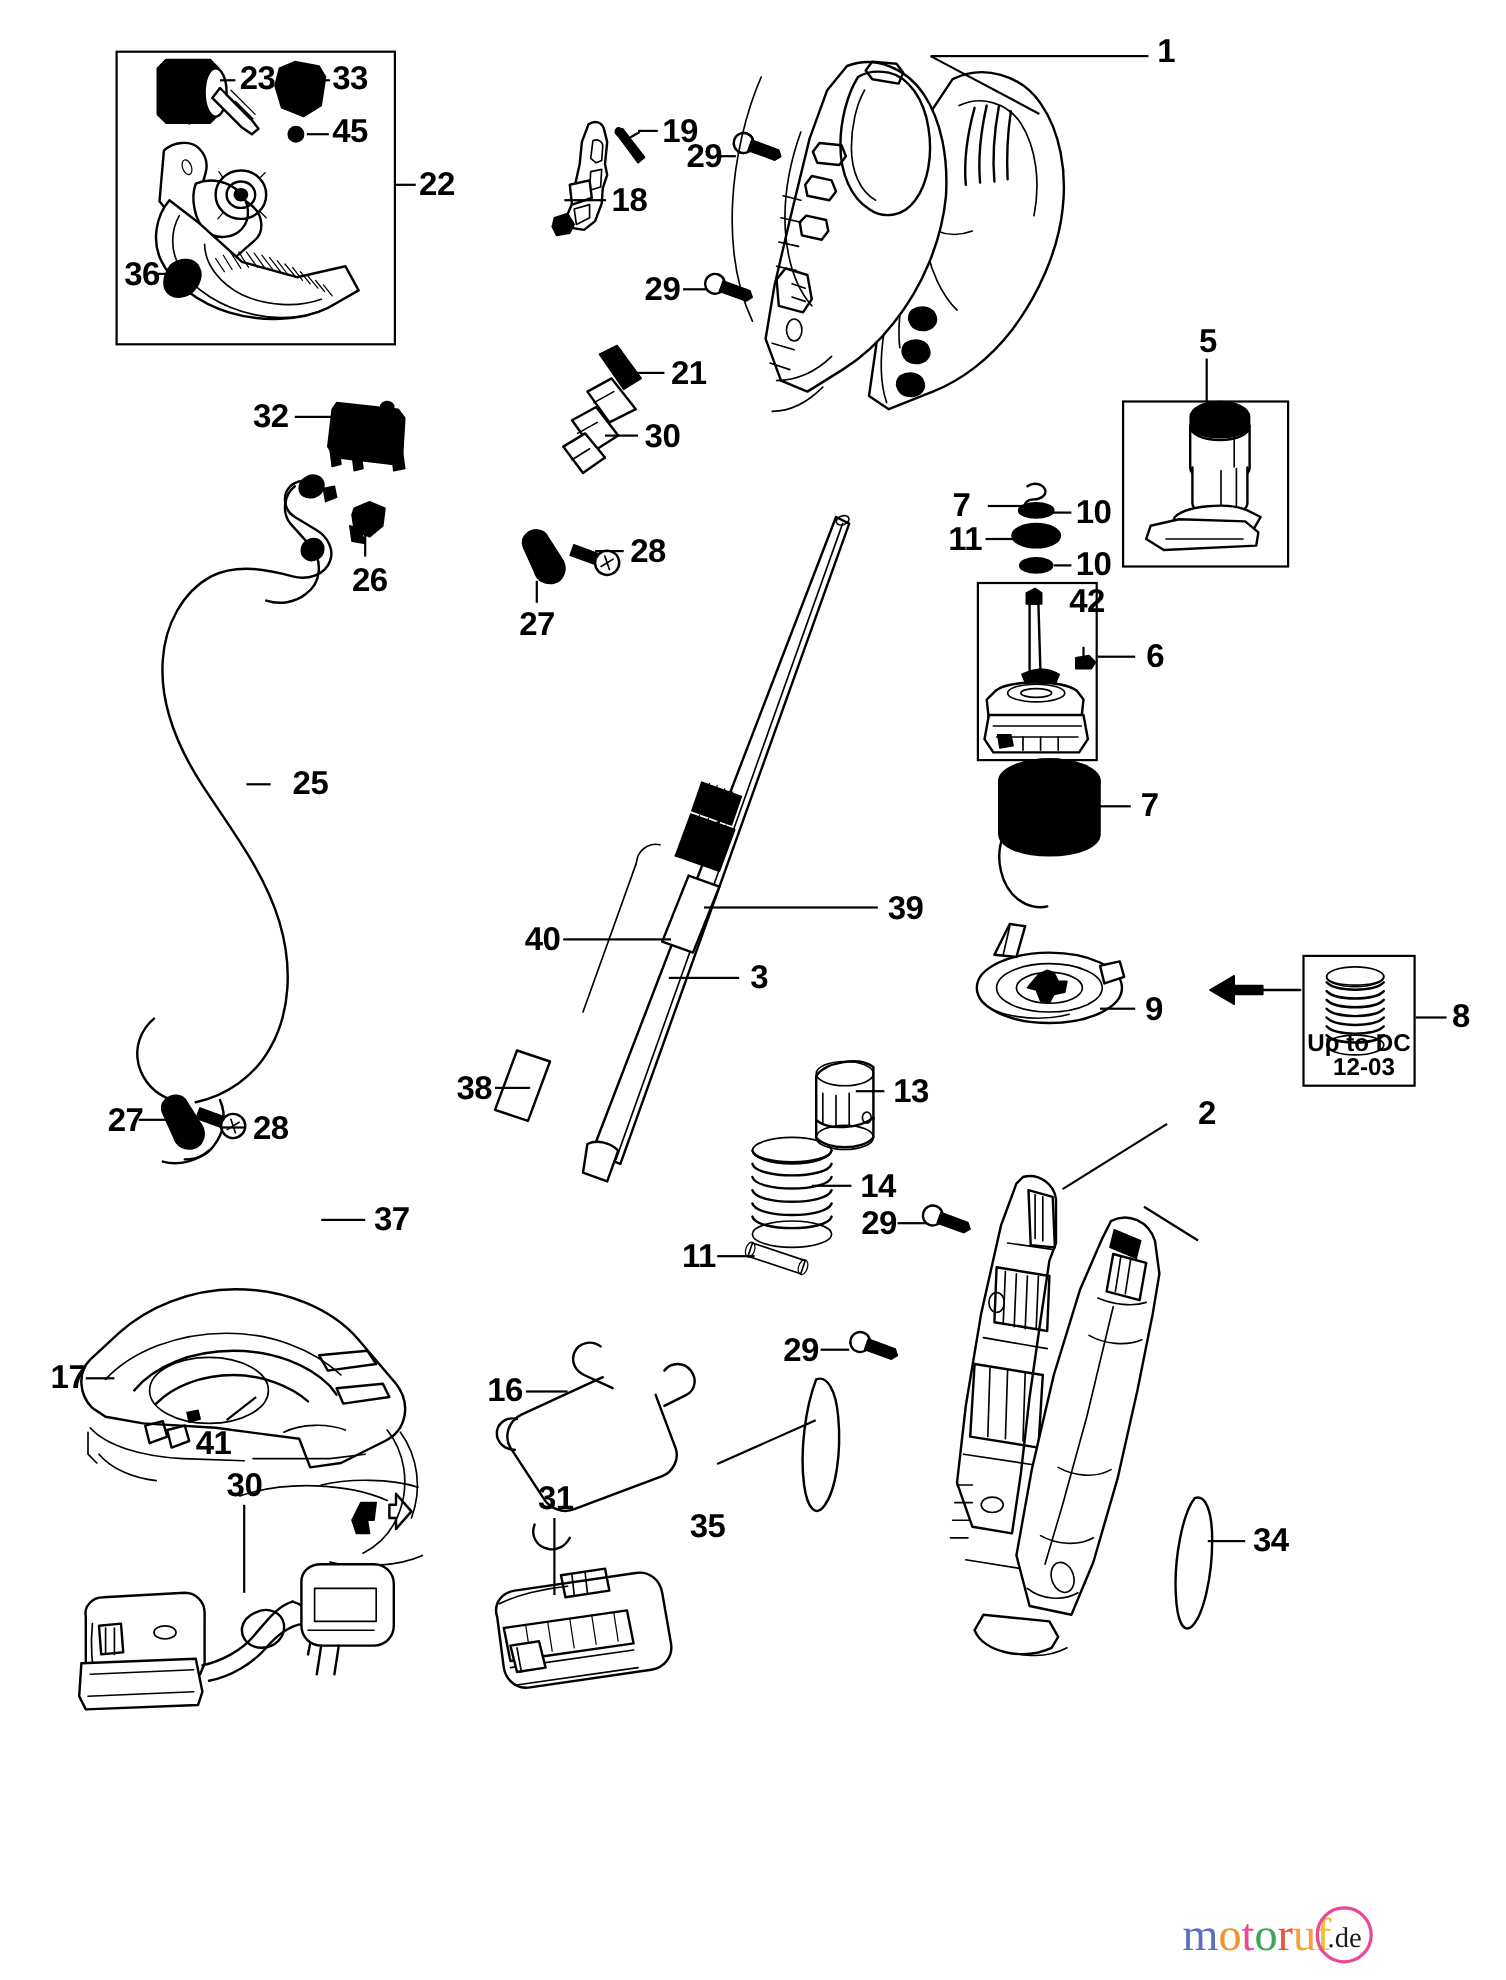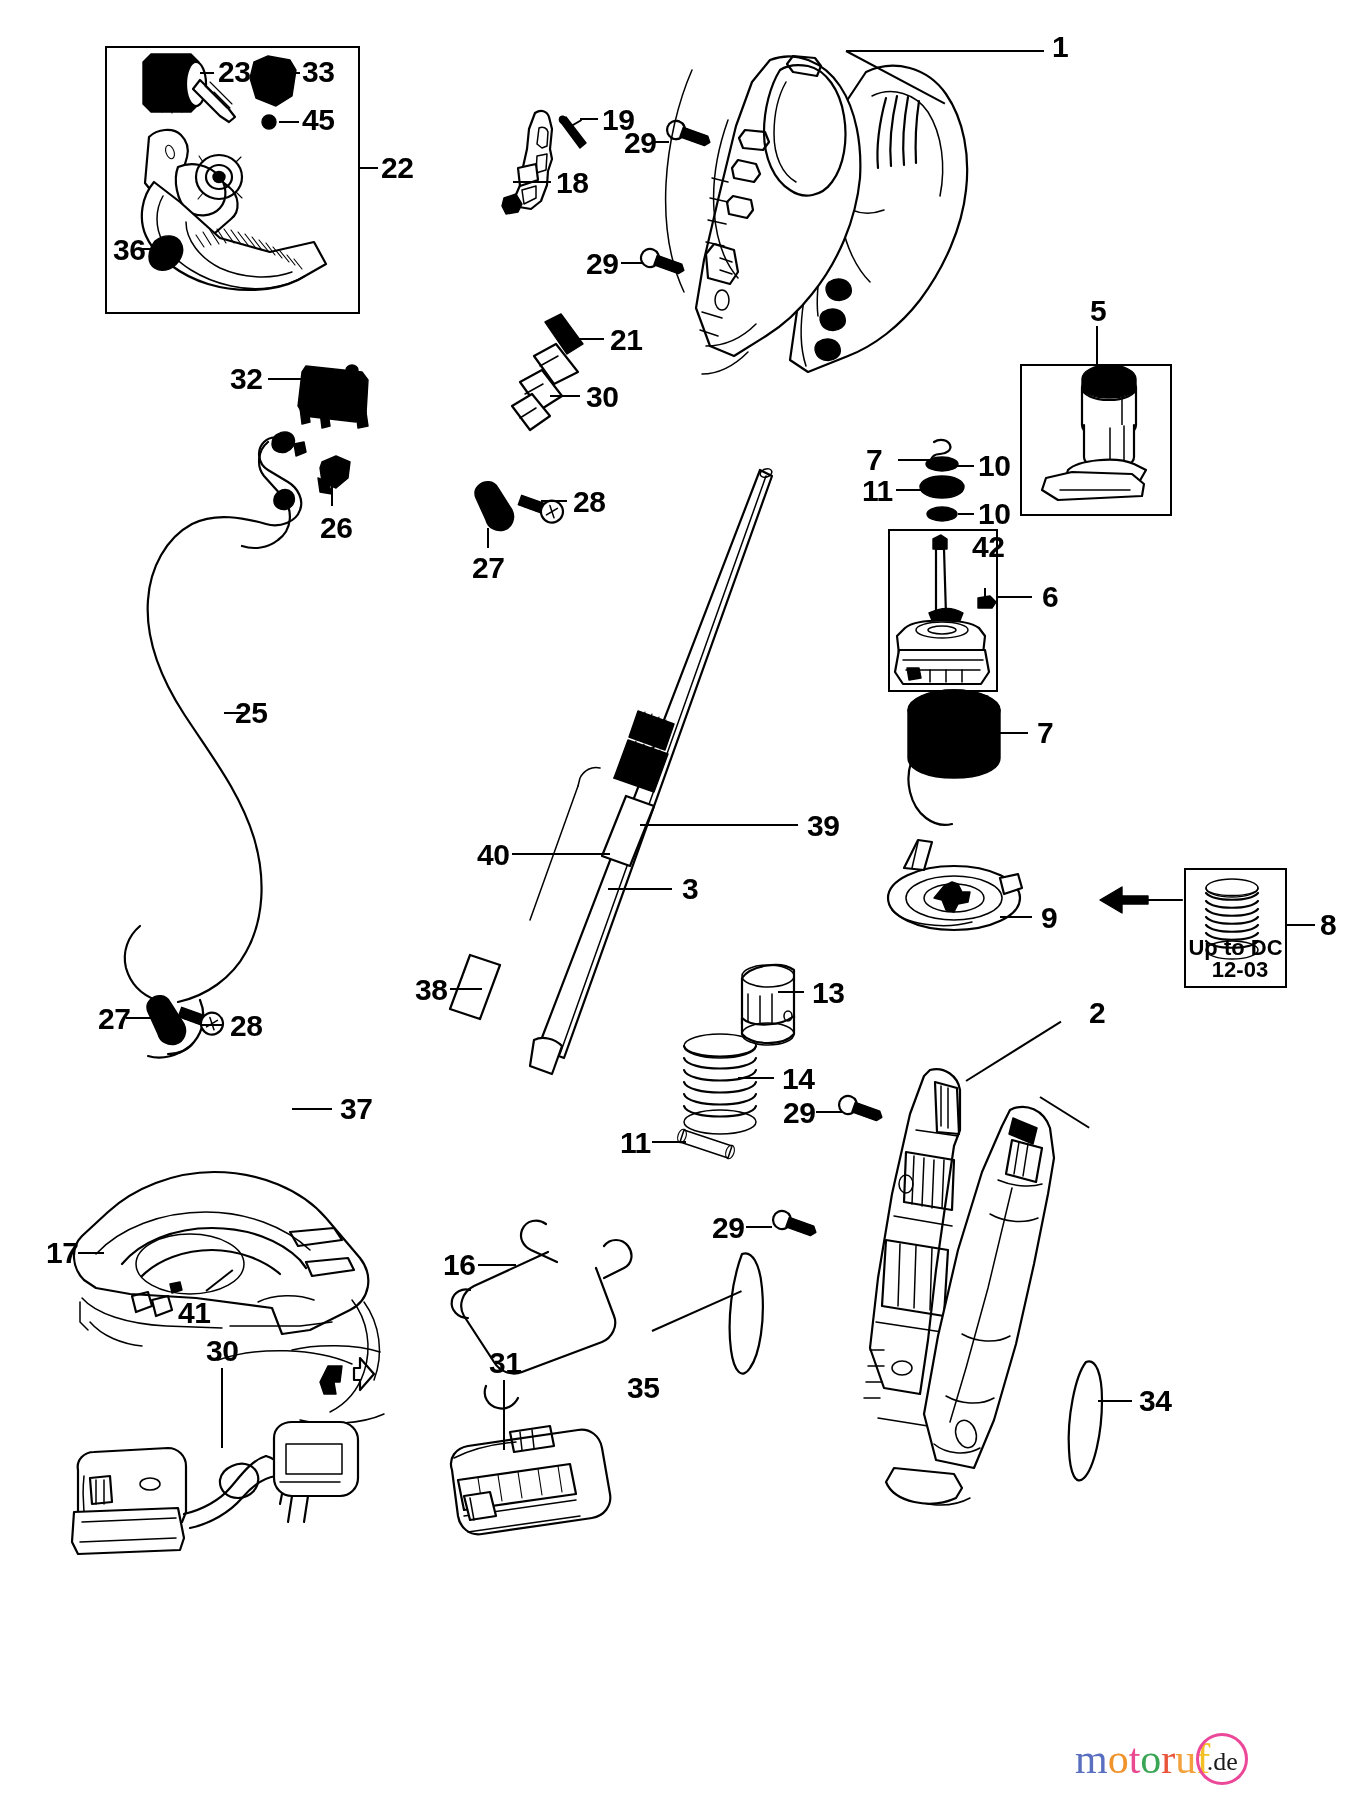--- a/index.html
+++ b/index.html
@@ -641,21 +641,21 @@
   <div class="cn" style="left:381px;top:153px;">22</div>
   <div class="cn" style="left:113px;top:235px;">36</div>
   <div class="cn" style="left:602px;top:105px;">19</div>
   <div class="cn" style="left:624px;top:128px;">29</div>
   <div class="cn" style="left:556px;top:168px;">18</div>
   <div class="cn" style="left:586px;top:249px;">29</div>
   <div class="cn" style="left:610px;top:325px;">21</div>
   <div class="cn" style="left:586px;top:382px;">30</div>
   <div class="cn" style="left:230px;top:364px;">32</div>
   <div class="cn" style="left:320px;top:513px;">26</div>
-  <div class="cn" style="left:235px;top:698px;">25</div>
+  <div class="cn" style="left:266px;top:698px;">25</div>
   <div class="cn" style="left:573px;top:487px;">28</div>
   <div class="cn" style="left:472px;top:553px;">27</div>
   <div class="cn" style="left:866px;top:445px;">7</div>
   <div class="cn" style="left:978px;top:451px;">10</div>
   <div class="cn" style="left:862px;top:476px;">11</div>
   <div class="cn" style="left:978px;top:499px;">10</div>
   <div class="cn" style="left:1090px;top:296px;">5</div>
   <div class="cn" style="left:972px;top:532px;">42</div>
   <div class="cn" style="left:1042px;top:582px;">6</div>
   <div class="cn" style="left:1037px;top:718px;">7</div>

